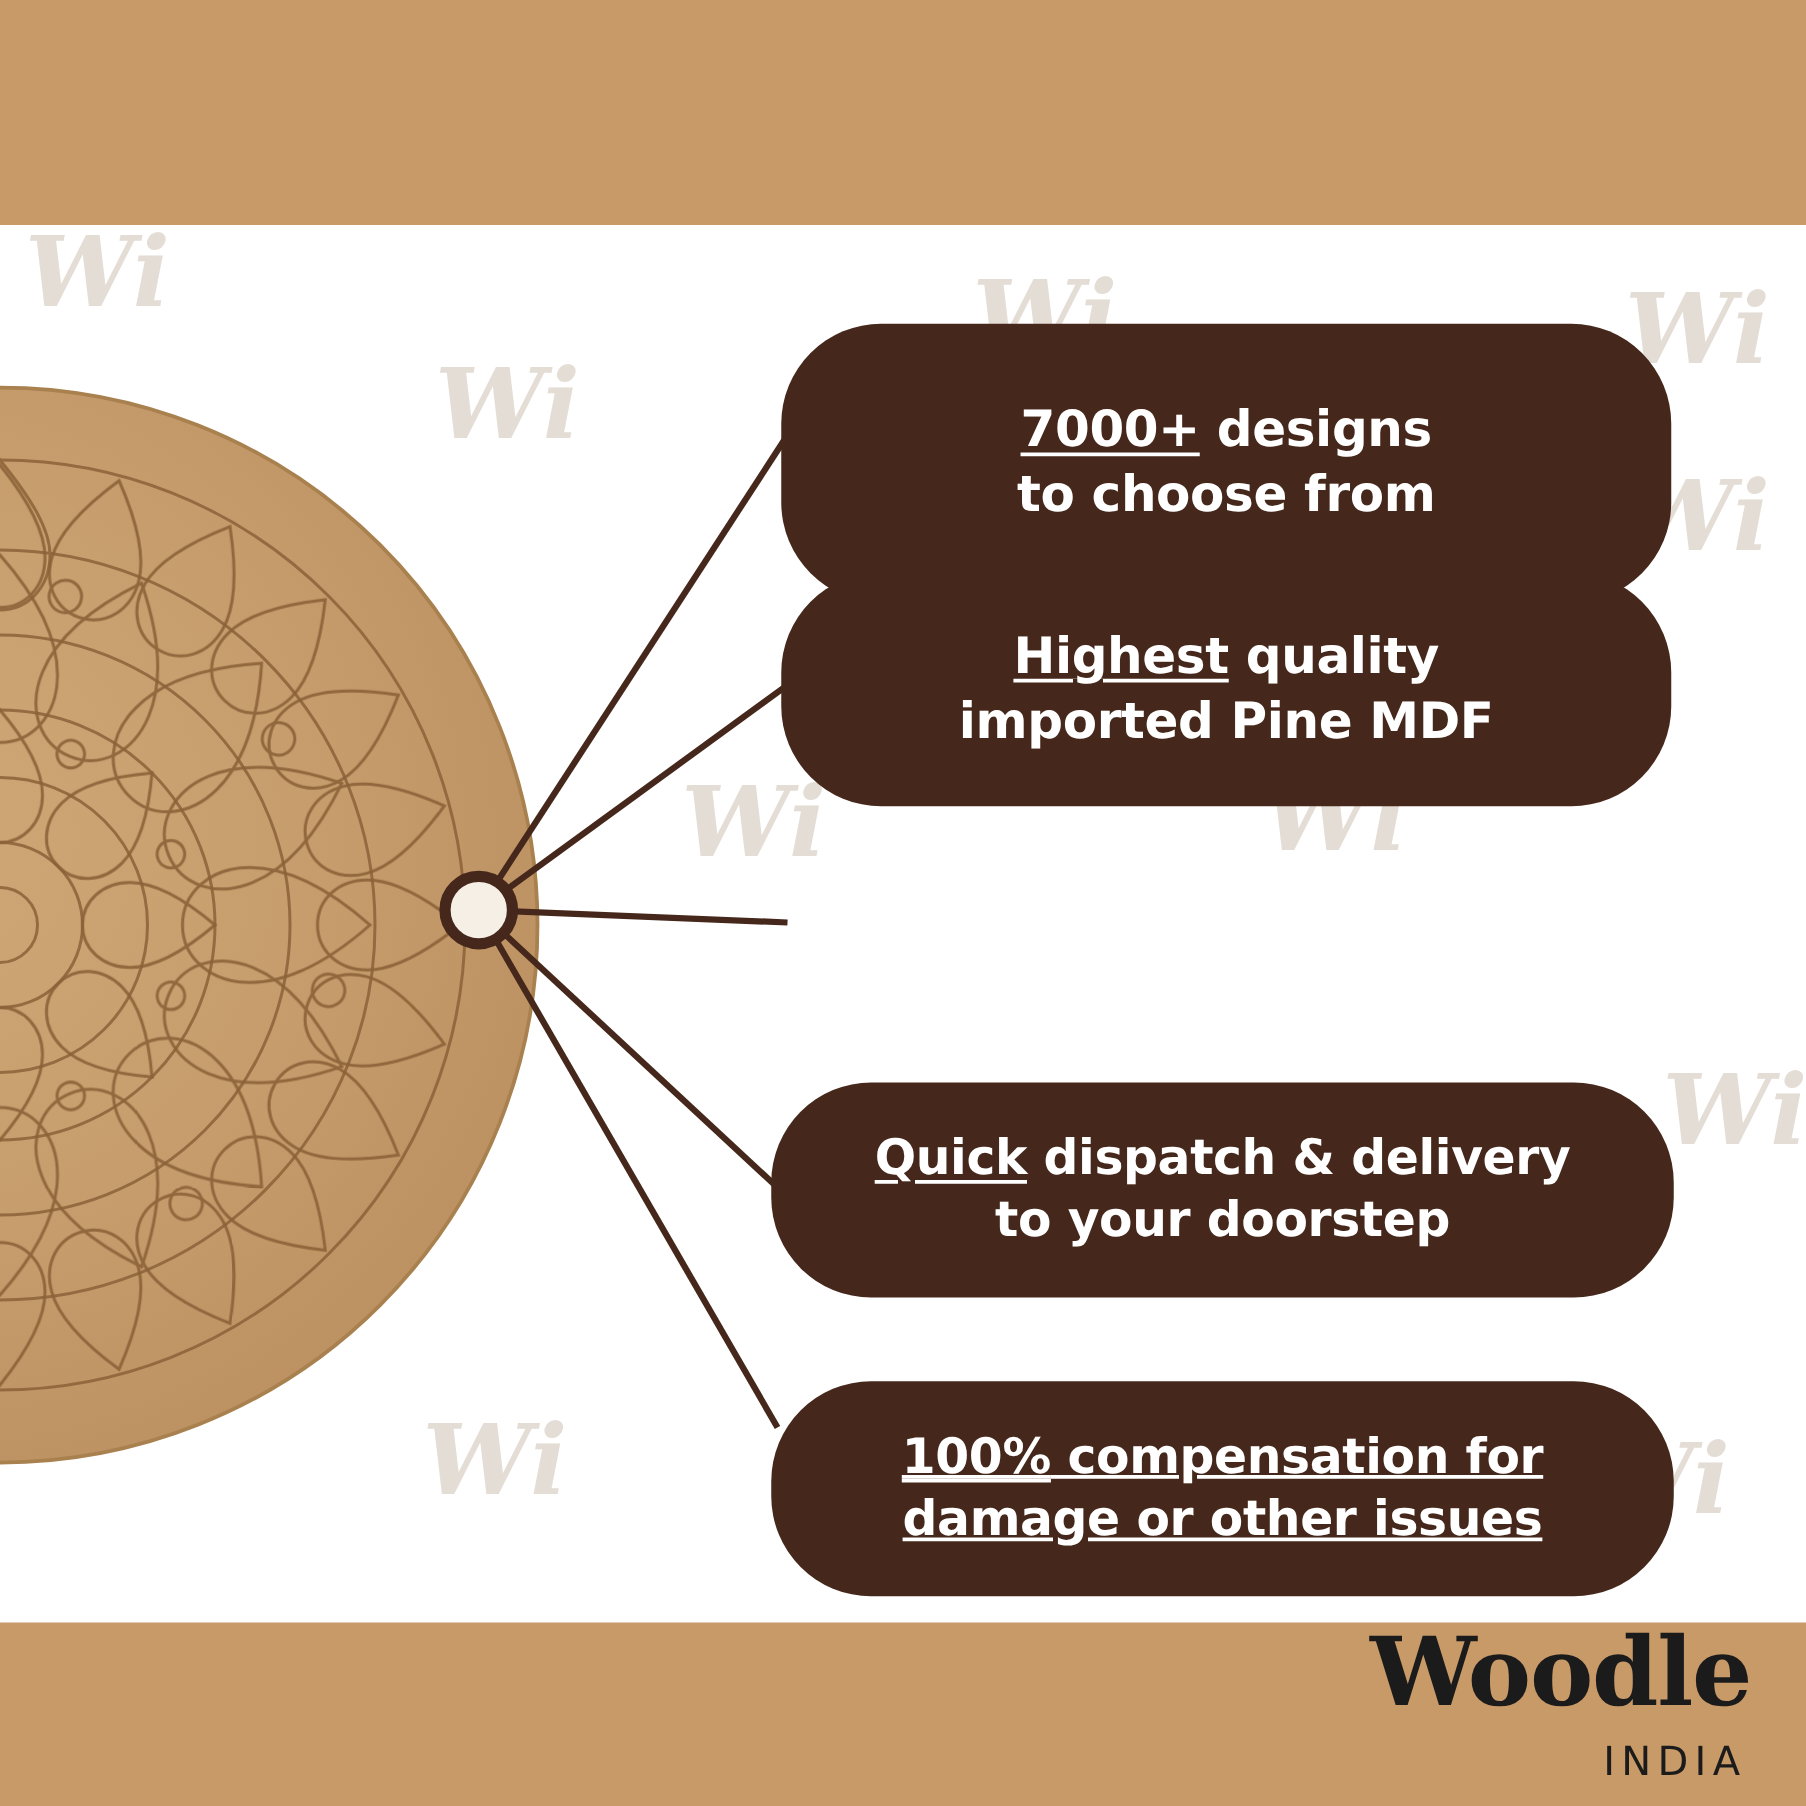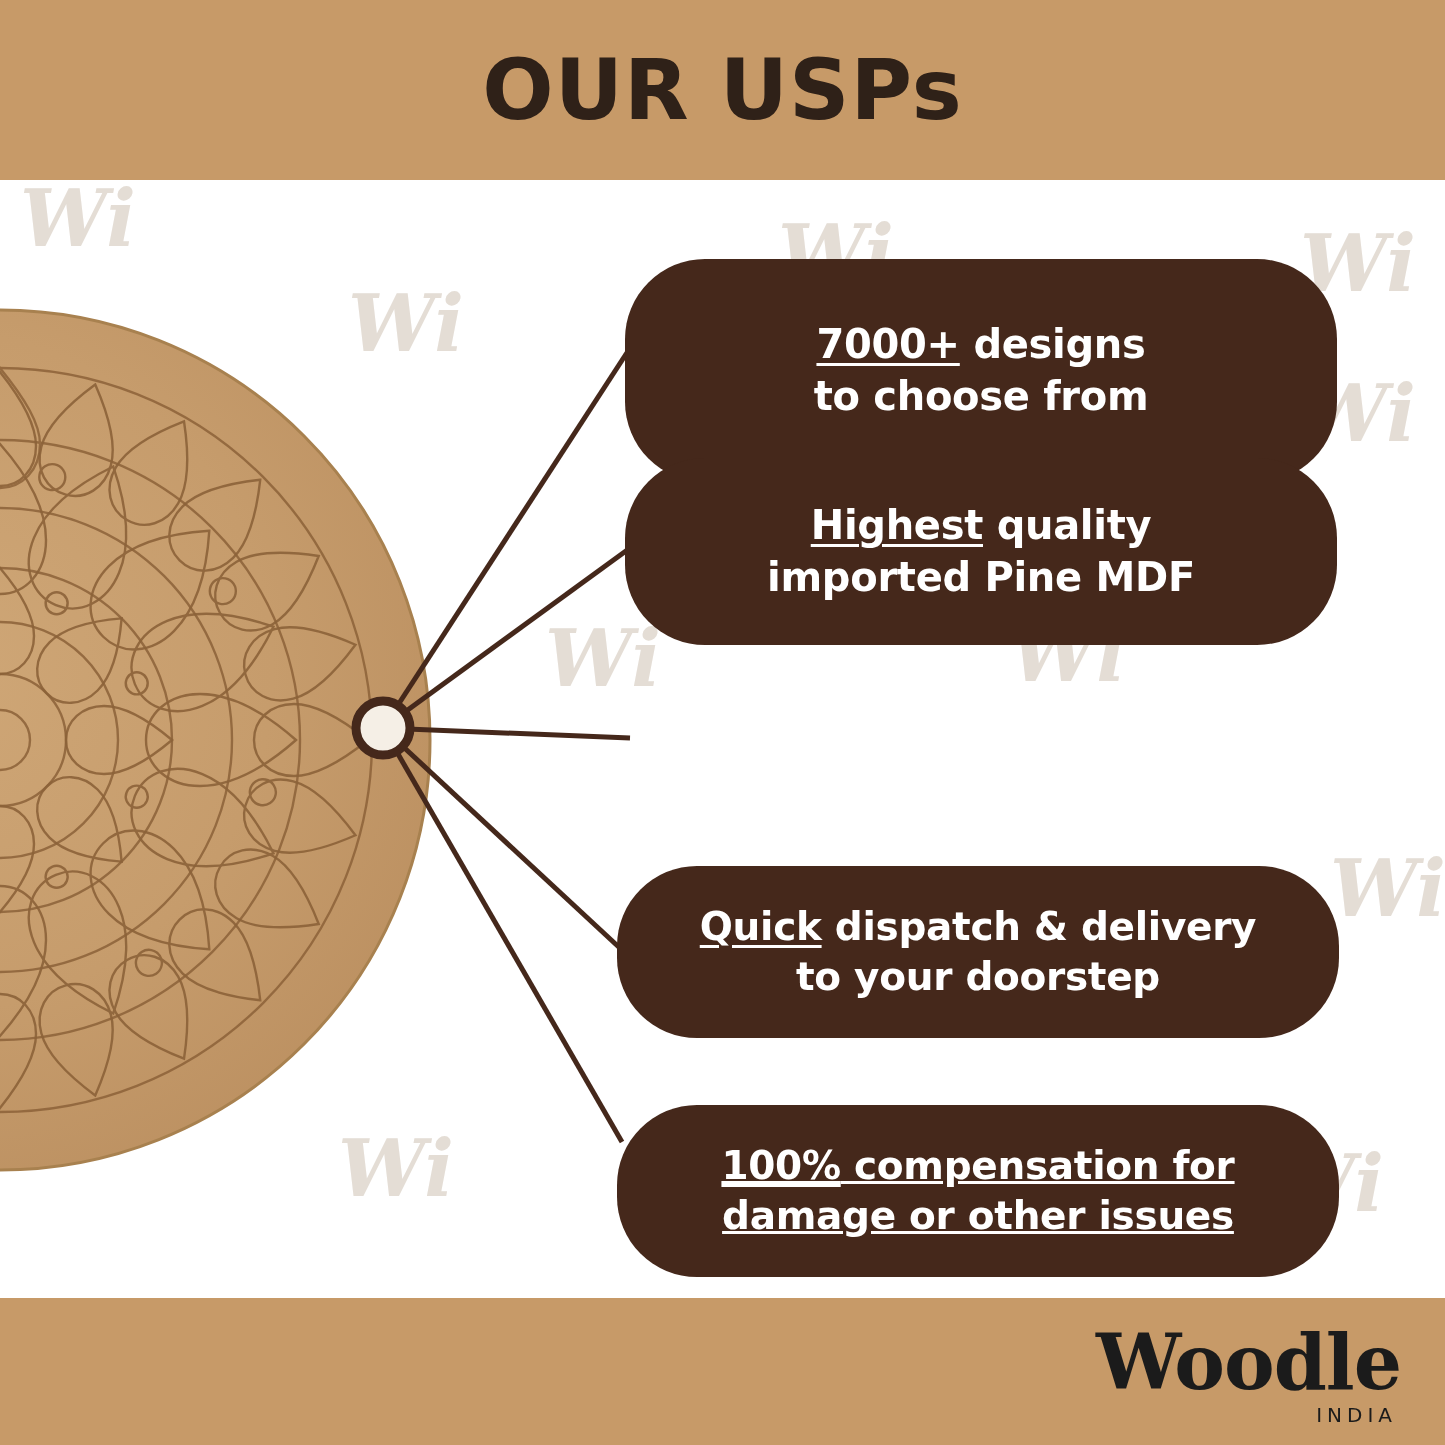--- a/index.html
+++ b/index.html
@@ -130,24 +130,24 @@
   #logo-main {
     font-family: "DejaVu Serif", "Liberation Serif", serif;
     font-weight: 700;
     font-size: 76px;
     color: #1b1b1b;
     letter-spacing: -1px;
   }
   #logo-sub {
     font-family: "DejaVu Sans", "Liberation Sans", sans-serif;
     font-weight: 400;
-    font-size: 20px;
+    font-size: 32px;
     color: #1b1b1b;
     letter-spacing: 5px;
-    margin-top: 4px;
+    margin-top: 17px;
     margin-right: 4px;
   }
 </style>
 </head>
 <body>
 
 <div id="page">
 
   <div id="watermark-layer">
     <div class="wm" style="left:20px;  top:180px; font-size:78px;">Wi</div>
@@ -289,21 +289,20 @@
       <line x1="383" y1="728" x2="630" y2="348"></line>
       <line x1="383" y1="728" x2="630" y2="548"></line>
       <line x1="383" y1="728" x2="630" y2="738"></line>
       <line x1="383" y1="728" x2="622" y2="950"></line>
       <line x1="383" y1="728" x2="622" y2="1142"></line>
     </g>
     <circle cx="383" cy="728" r="27" fill="#f5efe6" stroke="#45281b" stroke-width="9"></circle>
   </svg>
 
   <div class="band" id="top-band"></div>
-  <div id="title">OUR USPs</div>
 
   <div class="band" id="bottom-band"></div>
 
   <div class="pill" id="pill-0">
     <div class="txt">
       <span class="u">7000+</span><span> designs</span><br>
       <span>to choose from</span>
     </div>
   </div>
 

